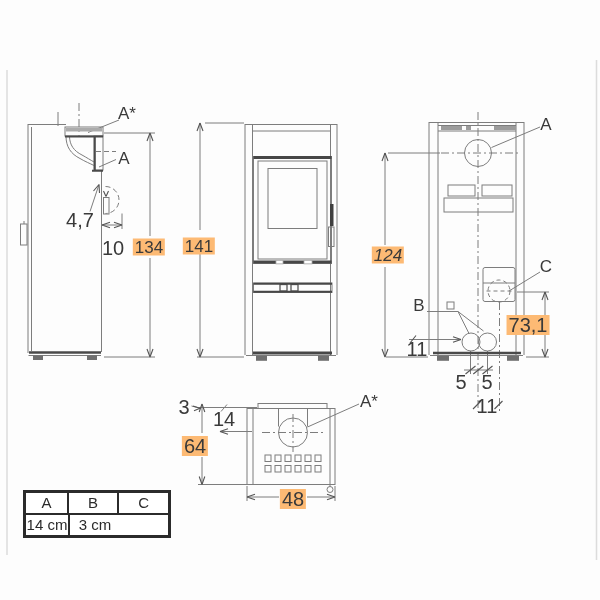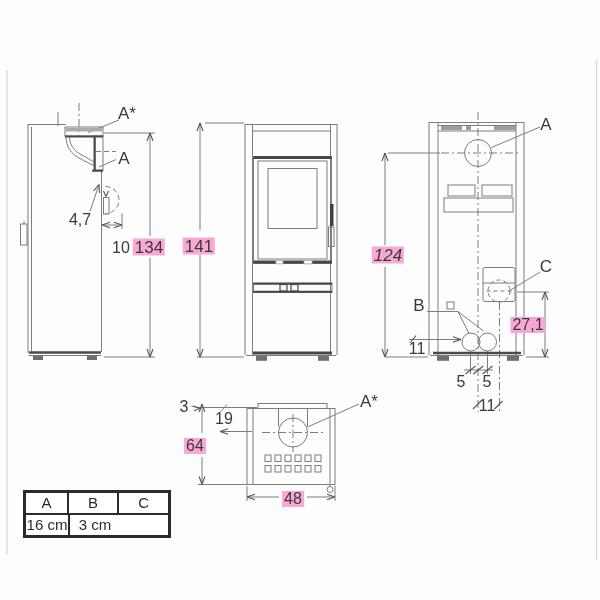--- a/index.html
+++ b/index.html
@@ -1,22 +1,22 @@
 <!DOCTYPE html>
 <html><head>
 <meta charset="utf-8">
 <style>
   html,body{margin:0;padding:0;background:#fff;}
   #stage{position:relative;width:600px;height:600px;background:#fdfdfd;overflow:hidden;
          font-family:"Liberation Sans",sans-serif;}
   #linework{position:absolute;left:0;top:0;}
-  .lbl{position:absolute;transform:translate(-50%,-50%);font-size:16px;color:#3a3a3a;
+  .lbl{position:absolute;transform:translate(-50%,-50%);font-size:20px;color:#3a3a3a;
        white-space:nowrap;line-height:1;letter-spacing:0;}
   .lbl.big{font-size:17px;}
-  .lbl.bg{background:#f9a8d4;padding:0 2px;}
+  .lbl.bg{background:#fdba74;padding:0 2px;}
   .legend{position:absolute;left:23px;top:490px;width:142px;border:3px solid #2b2b2b;
           background:#fff;color:#222;}
   .legend .row{display:flex;}
   .legend .row.hdr{border-bottom:2px solid #2b2b2b;}
   .legend .cell{text-align:center;font-size:15px;padding:1px 0 2px 0;color:#2b2b2b;}
   .legend .c1{width:42px;}
   .legend .c2{width:50px;border-left:2px solid #2b2b2b;}
   .legend .c3{width:50px;border-left:2px solid #2b2b2b;}
 </style>
 </head>
@@ -163,46 +163,46 @@
                M220,431.5 l8,-2.8 M220,431.5 l8,2.8
                M200,408.2 l-7,-2.2 M200,408.2 l-6,2.6
                M247,497 l8,-2.8 M247,497 l8,2.8 M335,497 l-8,-2.8 M335,497 l-8,2.8"></path>
     </g>
   </g>
 </svg>
 
   <div class="lbl big" style="left:127px;top:113px;">A*</div>
   <div class="lbl big" style="left:124px;top:158px;">A</div>
   <div class="lbl" style="left:80px;top:220px;">4,7</div>
-  <div class="lbl" style="left:113px;top:248px;margin-left:8px;">10</div>
+  <div class="lbl" style="left:113px;top:248px;">10</div>
   <div class="lbl big bg" style="left:149px;top:247px;">134</div>
 
   <div class="lbl big bg" style="left:199px;top:246px;">141</div>
 
   <div class="lbl big bg" style="left:388px;top:255px;font-style:italic;">124</div>
   <div class="lbl big" style="left:546px;top:124px;">A</div>
   <div class="lbl big" style="left:546px;top:266px;">C</div>
   <div class="lbl big" style="left:419px;top:305px;">B</div>
-  <div class="lbl bg" style="left:528px;top:325px;">27,1</div>
+  <div class="lbl bg" style="left:528px;top:325px;">73,1</div>
   <div class="lbl" style="left:417px;top:349px;">11</div>
   <div class="lbl" style="left:461px;top:382px;">5</div>
   <div class="lbl" style="left:487px;top:382px;">5</div>
   <div class="lbl" style="left:487px;top:406px;">11</div>
 
   <div class="lbl big" style="left:369px;top:401px;">A*</div>
   <div class="lbl" style="left:184px;top:407px;">3</div>
-  <div class="lbl" style="left:224px;top:419px;">19</div>
+  <div class="lbl" style="left:224px;top:419px;">14</div>
   <div class="lbl bg" style="left:195px;top:446px;">64</div>
   <div class="lbl bg" style="left:293px;top:499px;">48</div>
 
   <div class="legend">
     <div class="row hdr">
       <div class="cell c1">A</div>
       <div class="cell c2">B</div>
       <div class="cell c3">C</div>
     </div>
     <div class="row">
-      <div class="cell c1">16 cm</div>
+      <div class="cell c1">14 cm</div>
       <div class="cell c3">3 cm</div>
     </div>
   </div>
 
 </div>
 
 </body></html>

